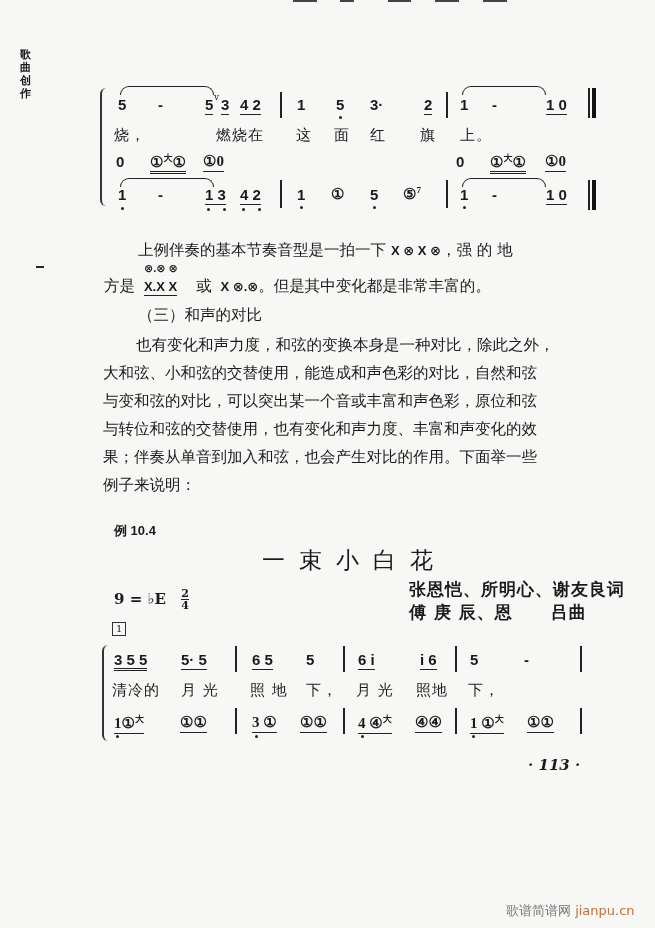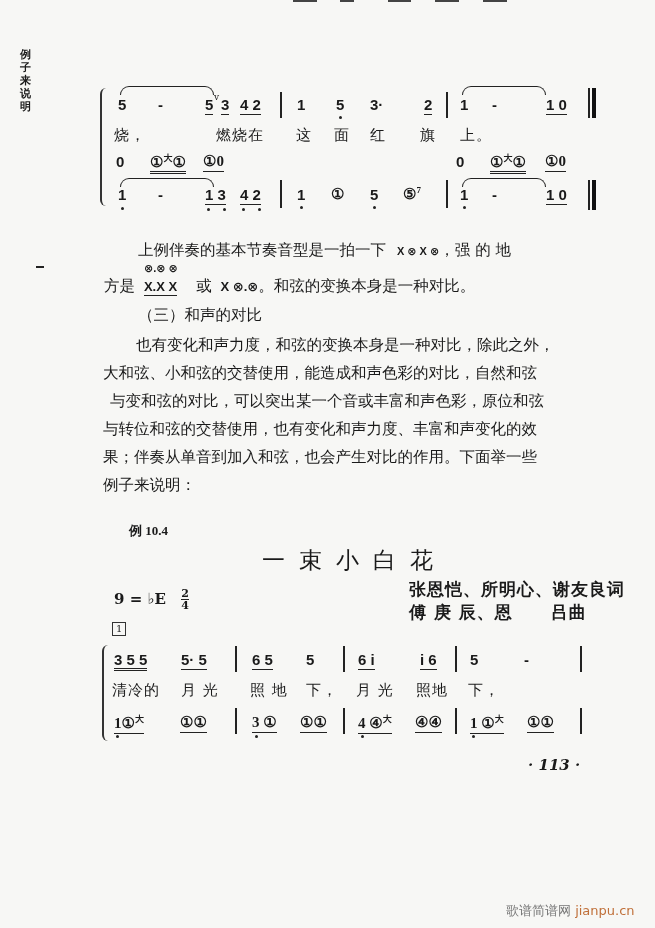--- a/index.html
+++ b/index.html
@@ -20,21 +20,21 @@
   .uline { border-bottom: 1.5px solid #222; padding-bottom: 1px; }
   .dbl { border-bottom: 3px double #222; }
   .bar { position: absolute; width: 2px; background: #222; }
   .final { position: absolute; width: 4px; background: #111; }
   .dot { position: absolute; width: 3px; height: 3px; border-radius: 50%; background: #222; }
   .slur { position: absolute; border-top: 1.5px solid #222; border-left: 1.5px solid #222; border-right: 1.5px solid #222; border-radius: 10px 10px 0 0; height: 8px; }
   .brace { position: absolute; border-left: 2px solid #333; border-radius: 6px 0 0 6px; width: 6px; }
   .sup { font-size: 9px; vertical-align: super; }
 
   .para { font-size: 15.5px; line-height: 28px; white-space: nowrap; }
-  .ex-label { font-family: Liberation Serif, serif; font-weight: bold; font-size: 13px; margin-left: 15px; }
+  .ex-label { font-family: Liberation Sans, sans-serif; font-weight: bold; font-size: 13px; }
   .song-title { font-size: 23px; letter-spacing: 14px; }
   .credit { font-family: "DejaVu Sans", sans-serif; font-size: 17px; font-weight: bold; letter-spacing: 1px; white-space: nowrap; }
   .key { font-size: 15px; font-weight: bold; white-space: nowrap; }
   .frac { display: inline-block; text-align: center; font-size: 11px; line-height: 11px; vertical-align: middle; margin-left: 10px; font-weight: bold; }
   .frac span { display: block; }
   .rehearsal { border: 1px solid #333; font-size: 10px; padding: 0 3px; line-height: 12px; }
   .pagenum { font-style: italic; font-size: 15px; font-weight: bold; }
   .watermark { font-family: "DejaVu Sans", sans-serif; font-size: 13px; color: #777; white-space: nowrap; }
   .watermark .en { color: #c0703a; }
 </style>
@@ -42,21 +42,21 @@
 <body>
 
 <div class="topmarks">
   <span style="left:293px;width:24px"></span>
   <span style="left:340px;width:14px"></span>
   <span style="left:388px;width:23px"></span>
   <span style="left:435px;width:24px"></span>
   <span style="left:483px;width:24px"></span>
 </div>
 
-<div class="abs side-title">例子来说明</div>
+<div class="abs side-title">歌曲创作</div>
 <div class="abs side-dash"></div>
 
 <div>
   <div class="brace" style="left:100px;top:88px;height:118px;"></div>
 
   <div class="slur" style="left:120px;top:86px;width:92px;"></div>
   <span class="abs num" style="left:118px;top:96px">5</span>
   <span class="abs num" style="left:158px;top:96px">-</span>
   <span class="abs num uline" style="left:205px;top:96px">5</span>
   <span class="abs" style="left:214px;top:92px;font-size:9px">v</span>
@@ -114,37 +114,37 @@
   <div class="dot" style="left:463px;top:206px"></div>
   <span class="abs num" style="left:492px;top:186px">-</span>
   <span class="abs num uline" style="left:546px;top:186px">1 0</span>
   <div class="bar" style="left:588px;top:180px;height:30px;width:1.5px"></div>
   <div class="final" style="left:592px;top:180px;height:30px"></div>
 </div>
 
 <div>
   <div class="abs para" style="left:138px;top:236px">
     <span>上例伴奏的基本节奏音型是一拍一下</span>
-    <span class="num" style="margin-left:6px;font-size:11px">X  ⊗  X  ⊗</span><span>，强 的 地</span>
+    <span class="num" style="font-size:13px">X  ⊗  X  ⊗</span><span>，强 的 地</span>
   </div>
   <div class="abs num" style="left:144px;top:262px;font-size:11px">⊗.⊗ ⊗</div>
   <div class="abs para" style="left:104px;top:272px">
     <span>方是</span>
     <span class="num uline" style="font-size:13px;margin-left:4px">X.X X</span>
     <span style="margin-left:14px">或</span>
-    <span class="num" style="font-size:13px;margin-left:4px">X  ⊗.⊗</span><span>。和弦的变换本身是一种对比。</span>
+    <span class="num" style="font-size:13px;margin-left:4px">X  ⊗.⊗</span><span>。但是其中变化都是非常丰富的。</span>
   </div>
 </div>
 
 <div class="abs para" style="left:138px;top:301px">（三）和声的对比</div>
 
 <div>
   <div class="abs para" style="left:136px;top:331px">也有变化和声力度，和弦的变换本身是一种对比，除此之外，</div>
   <div class="abs para" style="left:103px;top:359px">大和弦、小和弦的交替使用，能造成和声色彩的对比，自然和弦</div>
-  <div class="abs para" style="left:110px;top:387px">与变和弦的对比，可以突出某一个音或丰富和声色彩，原位和弦</div>
+  <div class="abs para" style="left:103px;top:387px">与变和弦的对比，可以突出某一个音或丰富和声色彩，原位和弦</div>
   <div class="abs para" style="left:103px;top:415px">与转位和弦的交替使用，也有变化和声力度、丰富和声变化的效</div>
   <div class="abs para" style="left:103px;top:443px">果；伴奏从单音到加入和弦，也会产生对比的作用。下面举一些</div>
   <div class="abs para" style="left:103px;top:471px">例子来说明：</div>
 </div>
 
 <div class="abs ex-label" style="left:114px;top:522px">例 10.4</div>
 <div class="abs song-title" style="left:262px;top:545px">一束小白花</div>
 <div class="abs key" style="left:114px;top:588px">
   <span>9 = ♭E</span>
   <span class="frac"><span style="border-bottom:1px solid #222">2</span><span>4</span></span>

